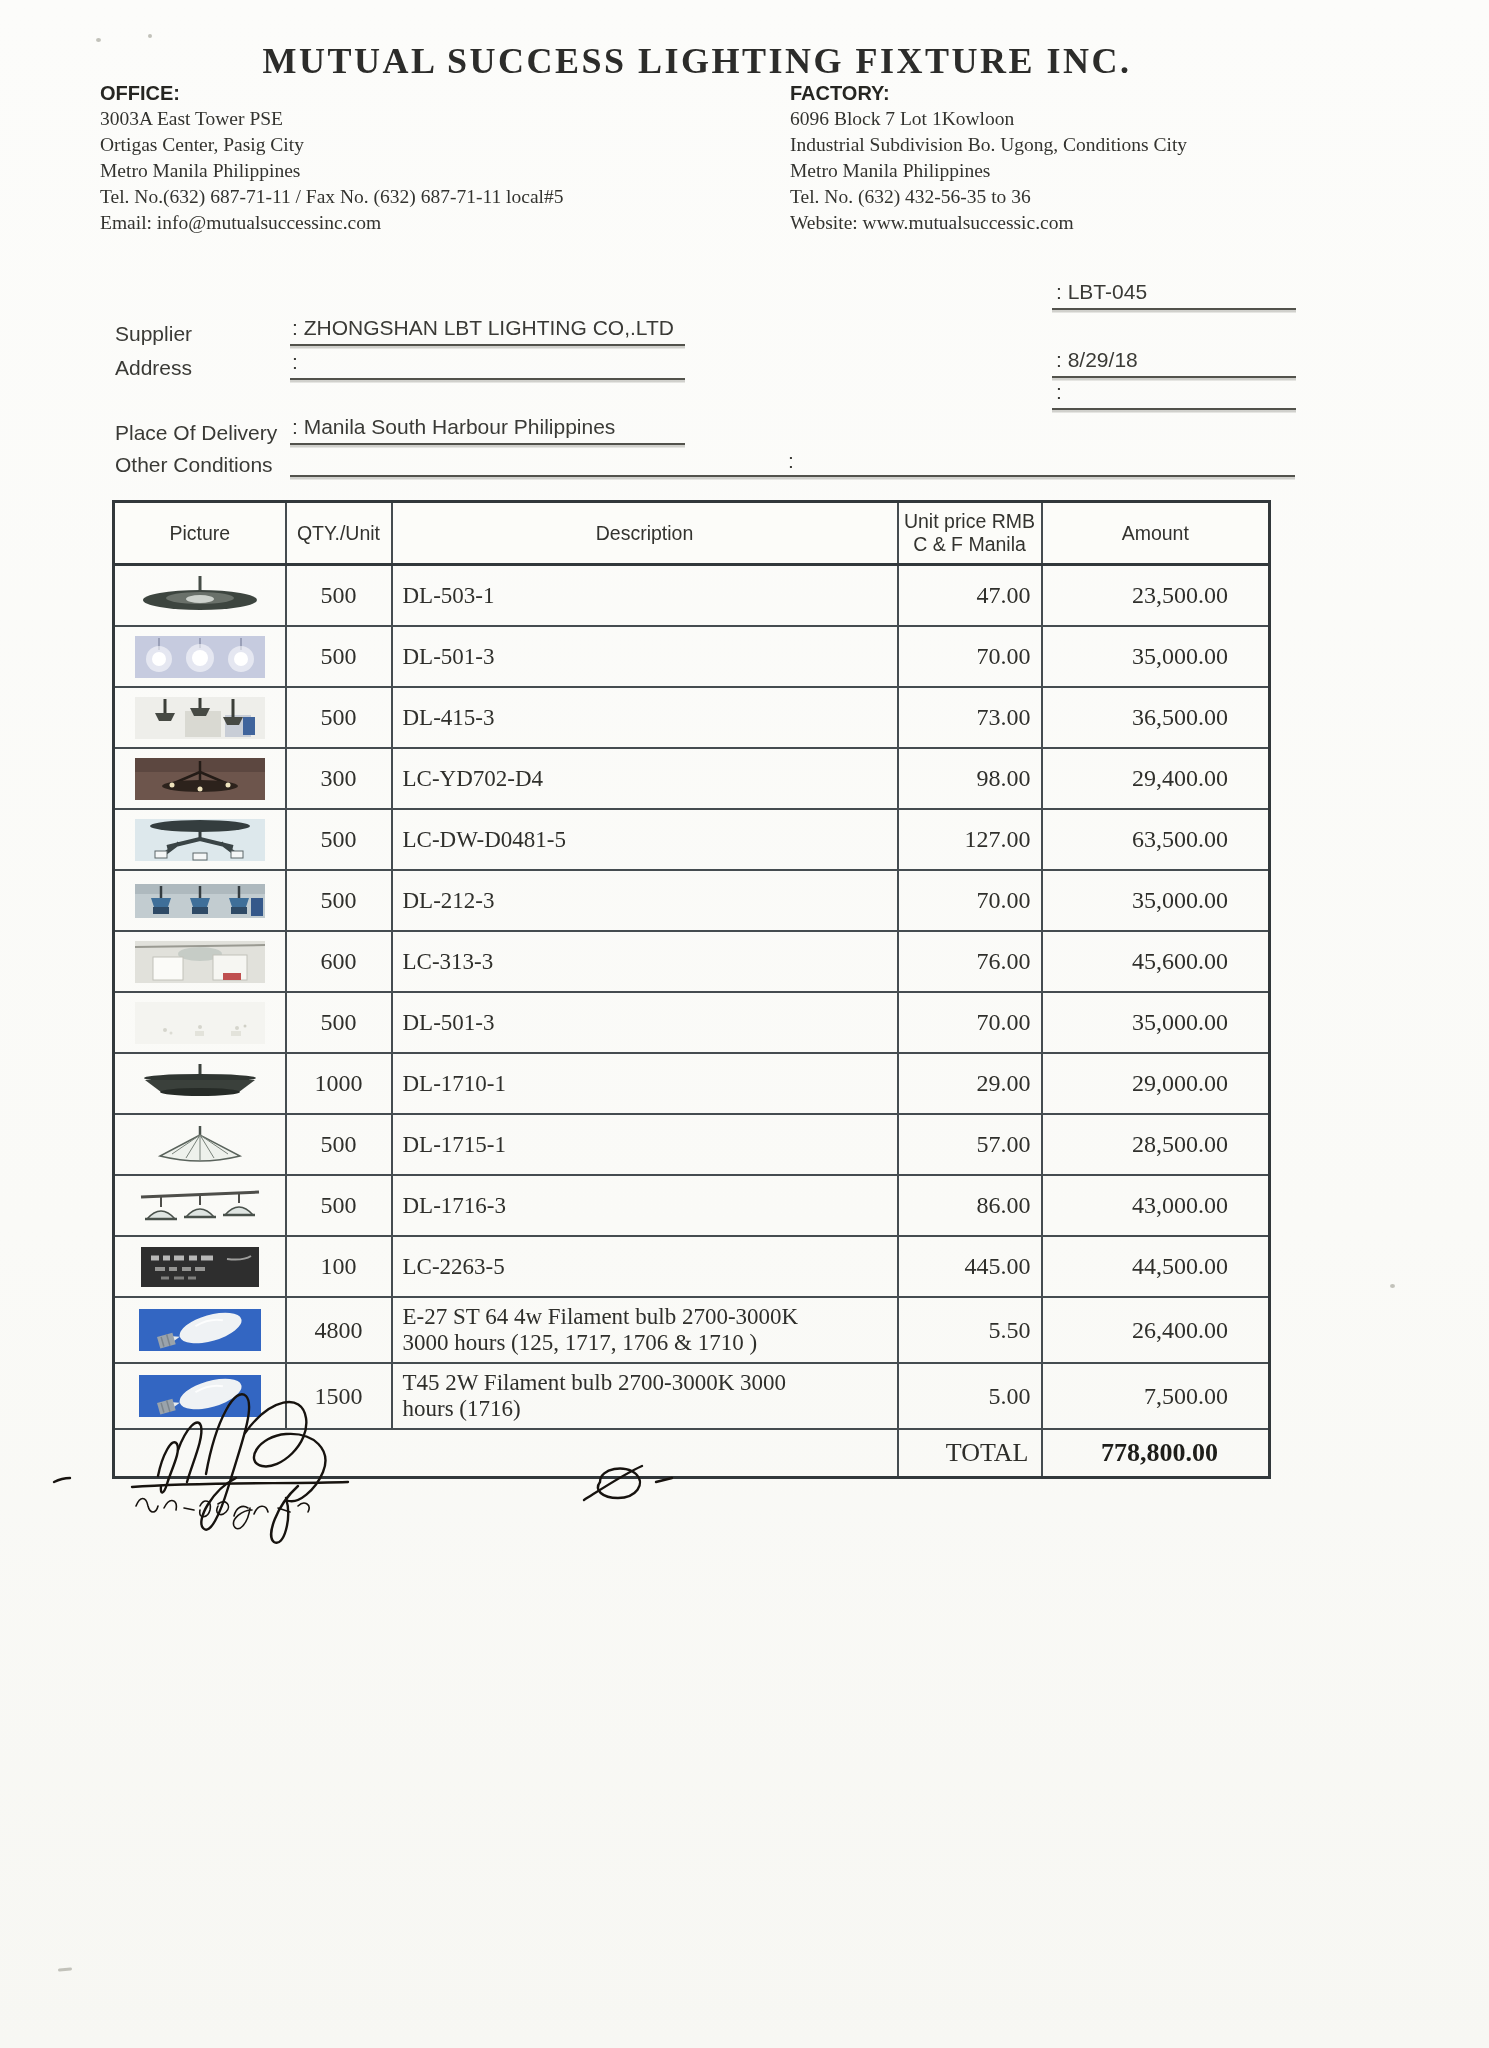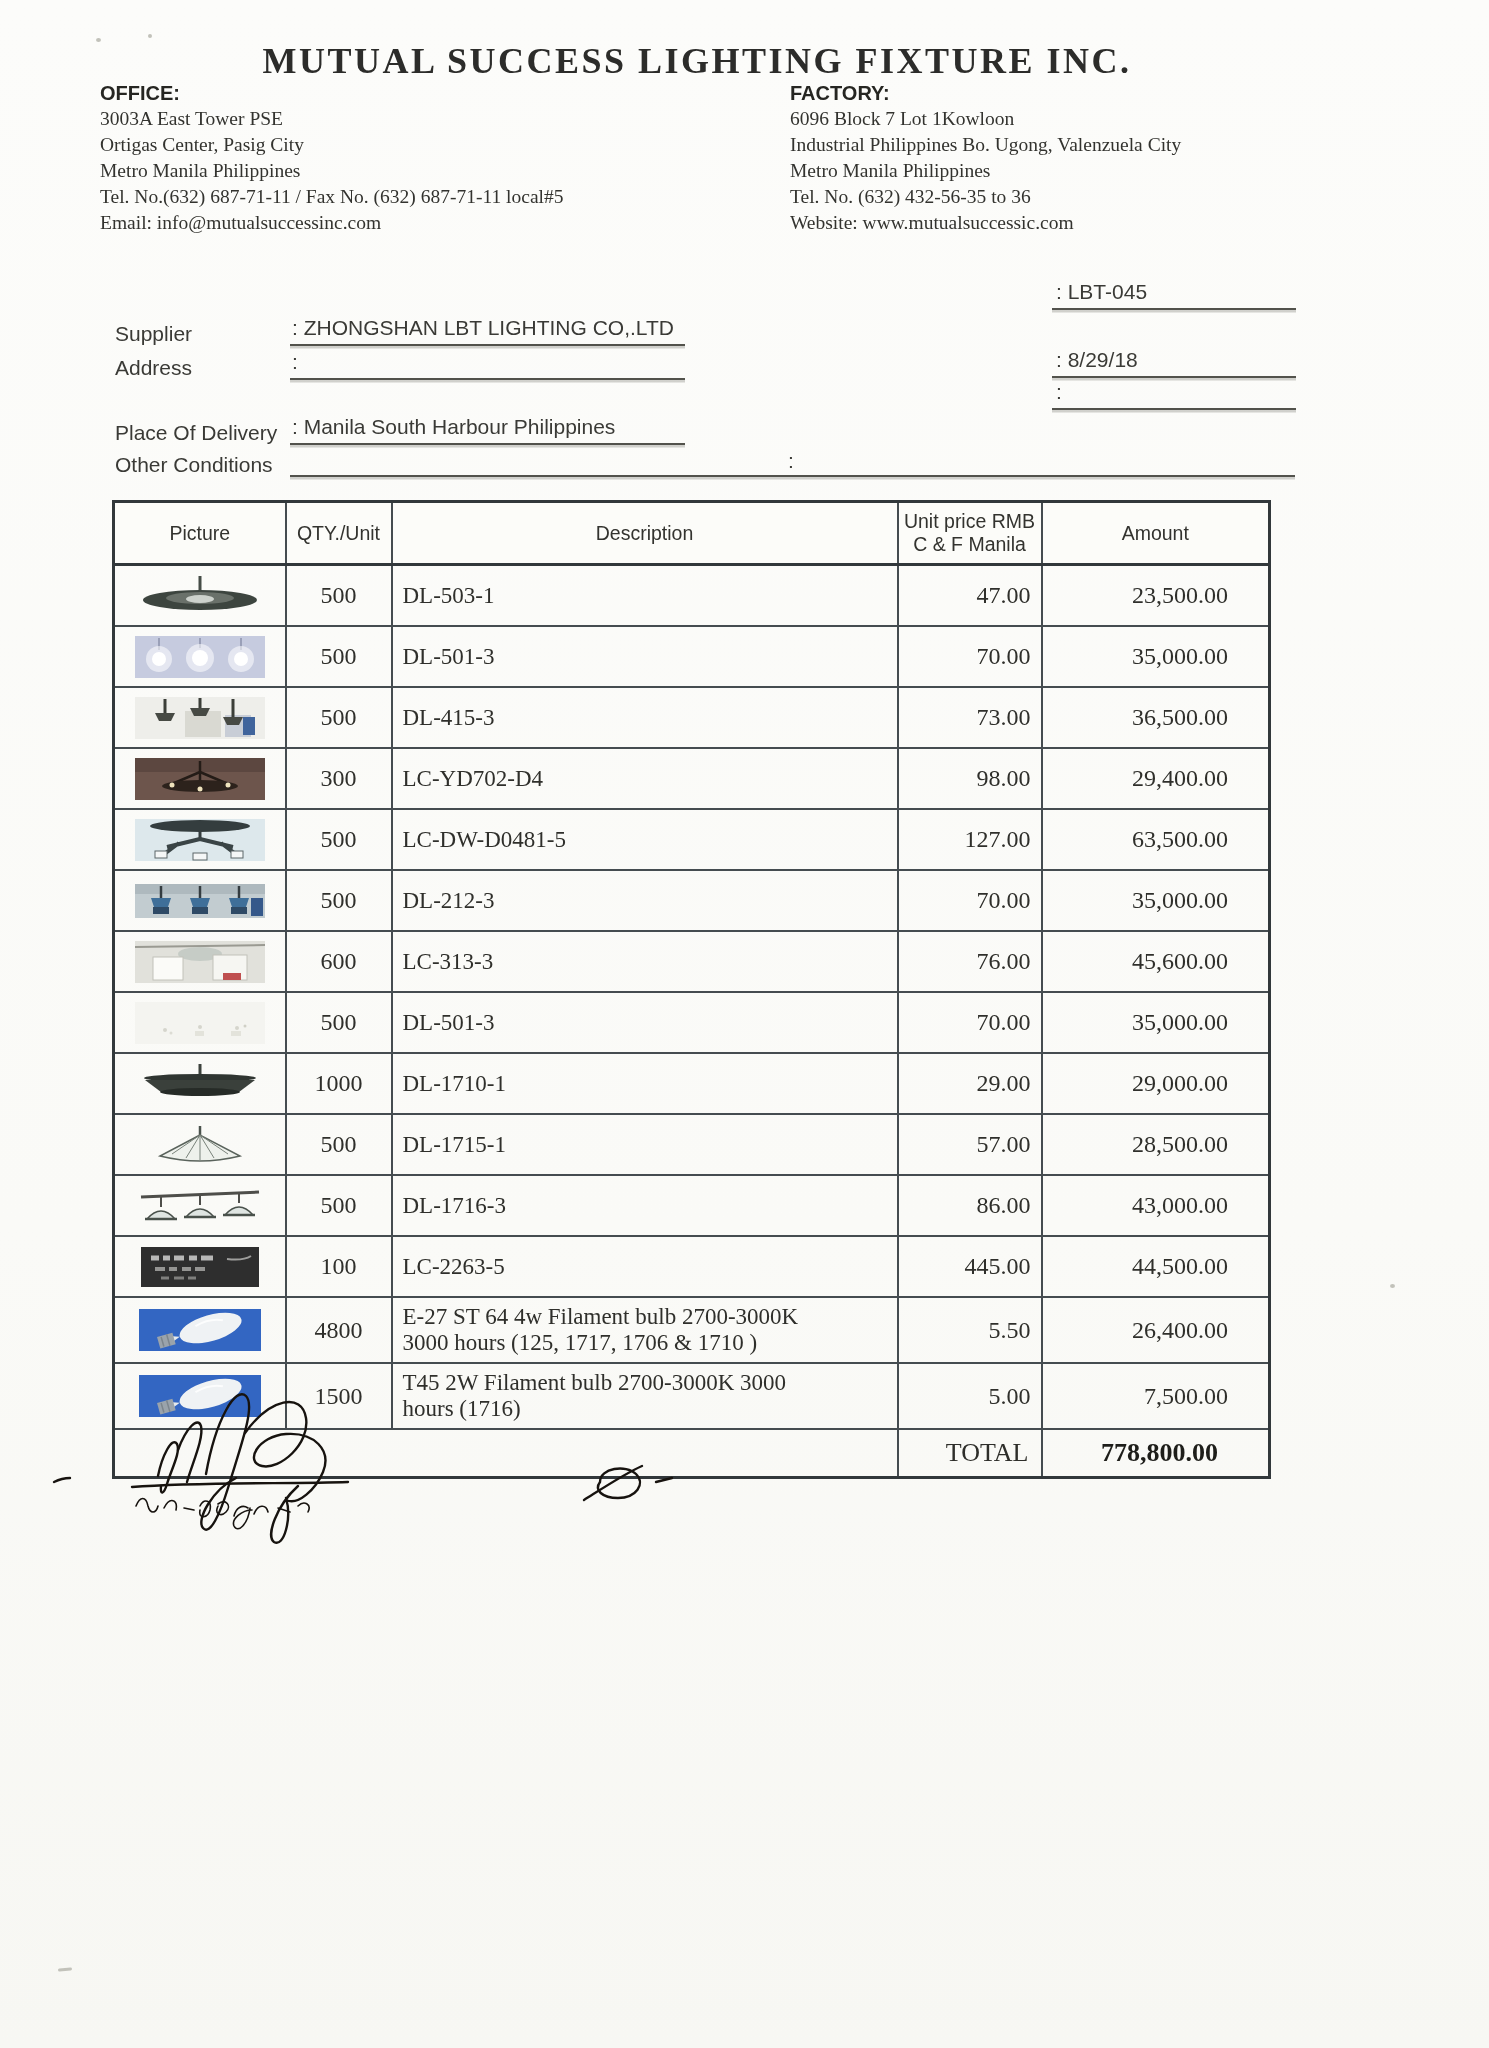--- a/index.html
+++ b/index.html
@@ -97,21 +97,21 @@
     <span>3003A East Tower PSE</span>
     <span>Ortigas Center, Pasig City</span>
     <span>Metro Manila Philippines</span>
     <span>Tel. No.(632) 687-71-11 / Fax No. (632) 687-71-11 local#5</span>
     <span>Email: info@mutualsuccessinc.com</span>
   </div>
 
   <div class="addr-block factory-block">
     <span class="blk-label">FACTORY:</span>
     <span>6096 Block 7 Lot 1Kowloon</span>
-    <span>Industrial Philippines Bo. Ugong, Valenzuela City</span>
+    <span>Industrial Subdivision Bo. Ugong, Conditions City</span>
     <span>Metro Manila Philippines</span>
     <span>Tel. No. (632) 432-56-35 to 36</span>
     <span>Website: www.mutualsuccessic.com</span>
   </div>
 
 
   <div class="ref-row" style="top:280px;">: LBT-045</div>
   <div class="ref-row" style="top:348px;">: 8/29/18</div>
   <div class="ref-row" style="top:380px;">:</div>
 

